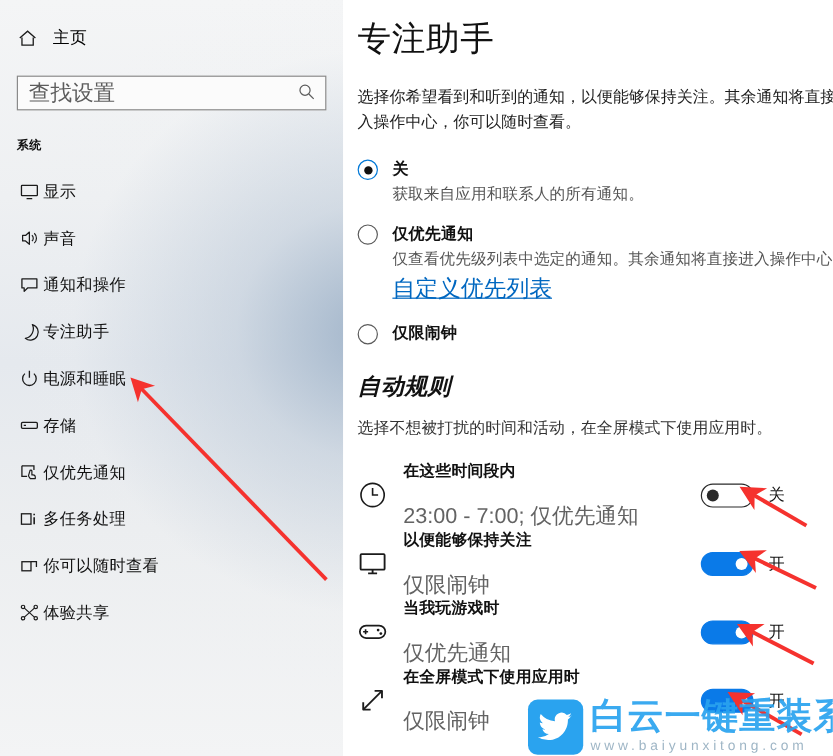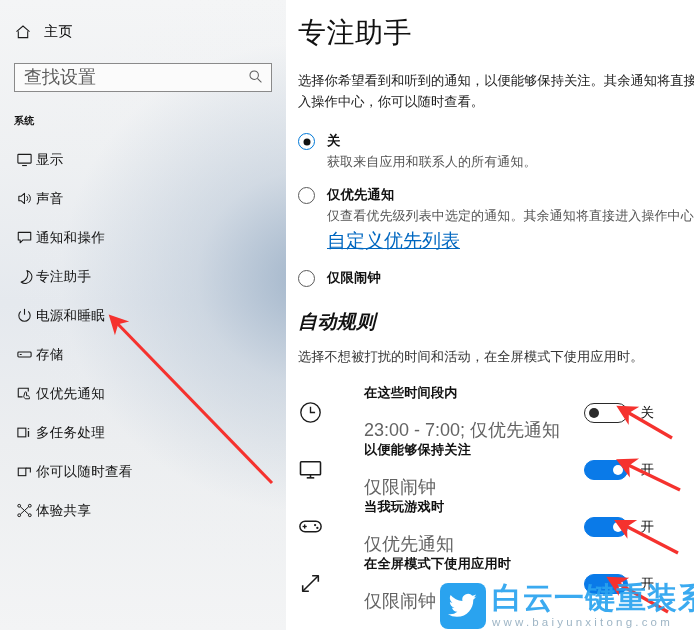--- a/index.html
+++ b/index.html
@@ -85,21 +85,21 @@
   .radio-sub{font-size:13px;color:#555;margin-top:3px;white-space:nowrap;letter-spacing:.1px;}
   .radio-link{
     display:inline-block;margin-top:3px;font-size:19px;color:#0067c0;
     text-decoration:underline;cursor:pointer;
   }
 
   .section-title{font-size:19px;color:#111;margin:22px 0 0 0;letter-spacing:.4px;font-style:italic;}
   .section-desc{font-size:13.2px;color:#333;margin-top:13px;letter-spacing:.1px;}
 
   .rules{margin-top:18px;}
-  .rule-row{display:flex;height:57px;gap:28px;}
+  .rule-row{display:flex;height:57px;}
   .rule-ico{flex:0 0 38px;display:flex;align-items:center;justify-content:flex-start;color:#1b1b1b;}
   .rule-text{flex:1;min-width:0;}
   .rule-title{font-size:13.2px;font-weight:bold;color:#111;letter-spacing:.2px;white-space:nowrap;}
   .rule-sub{font-size:18px;color:#636363;margin-top:16px;white-space:nowrap;}
   .rule-toggle{flex:0 0 auto;display:flex;align-items:center;gap:13px;margin-right:40px;}
 
   .switch{width:44px;height:20px;border-radius:10px;box-sizing:border-box;position:relative;}
   .switch.off{border:1.6px solid #2a2a2a;background:#fff;}
   .switch.off .knob{position:absolute;left:4px;top:50%;transform:translateY(-50%);width:10px;height:10px;border-radius:50%;background:#2a2a2a;}
   .switch.on{background:#0a7ae8;border:1.6px solid #0a7ae8;}

